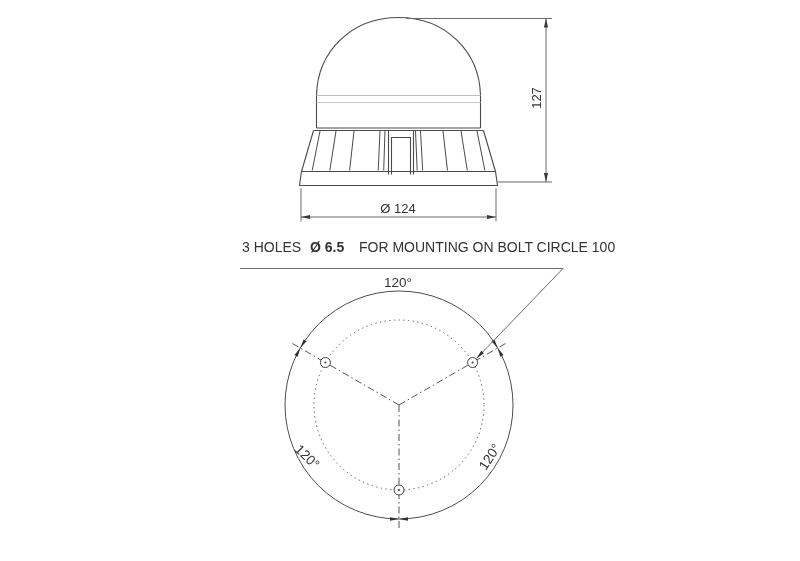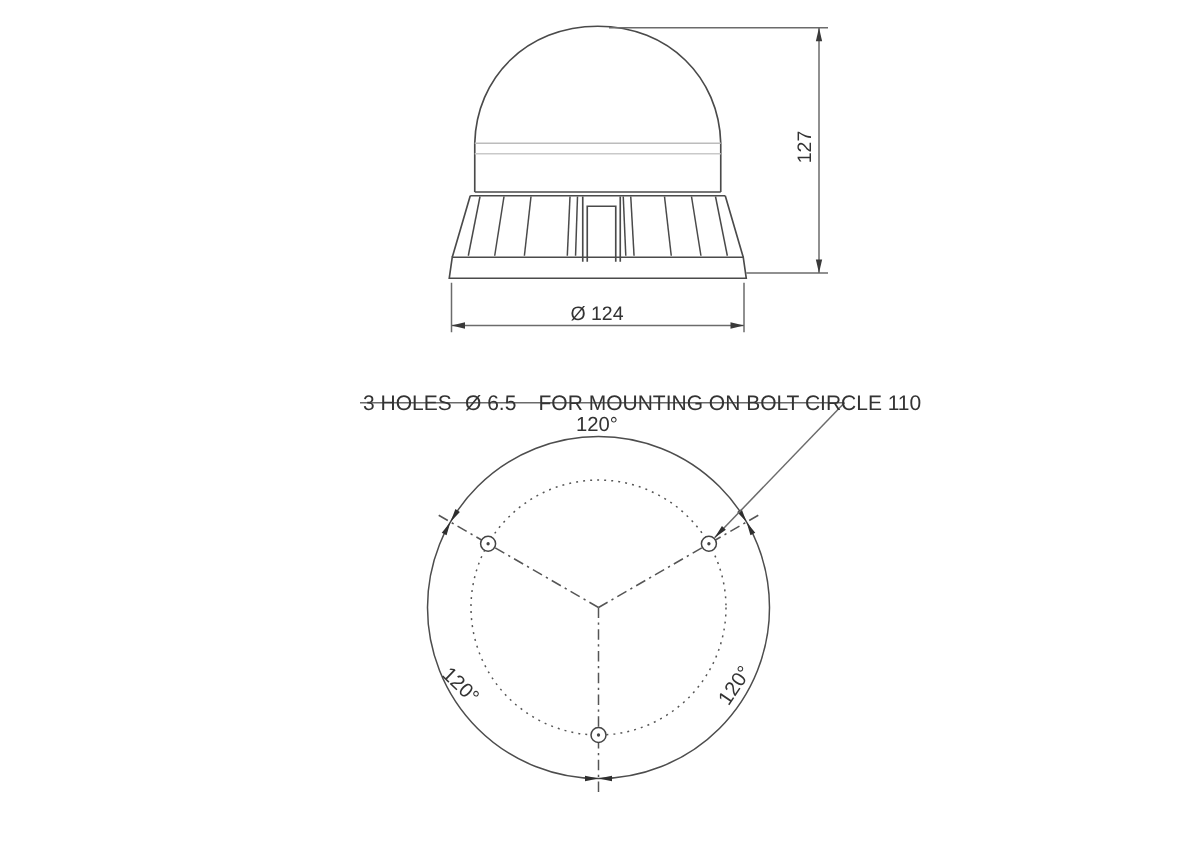--- a/index.html
+++ b/index.html
@@ -10,21 +10,21 @@
     font-family:"Liberation Sans", sans-serif;
     overflow:hidden;
   }
   .canvas svg{position:absolute;left:0;top:0;}
   .lbl{
     position:absolute;
     color:#333333;
     white-space:pre;
     line-height:1;
   }
-  .note-part{font-size:14px;top:261px;}
+  .note-part{font-size:14px;top:240px;}
   .dim{font-size:13px;}
   #dia-label{left:398px;top:202px;transform:translateX(-50%);}
   #h-label{left:536px;top:98px;transform:translate(-50%,-50%) rotate(-90deg);}
   .ang{font-size:13.5px;}
   #ang-top{left:398px;top:276px;transform:translateX(-50%);}
   #ang-left{left:307px;top:457px;transform:translate(-50%,-50%) rotate(44deg);}
   #ang-right{left:490px;top:457px;transform:translate(-50%,-50%) rotate(-56deg);}
 </style>
 </head>
 <body>
@@ -113,22 +113,22 @@
         <polygon points="399,519 408,517.2 408,520.8"></polygon>
       </g>
 
       <line x1="240" y1="268.5" x2="563" y2="268.5" stroke="#6b6b6b"></line>
       <line x1="563" y1="268.5" x2="476.4" y2="358.5" stroke="#6b6b6b"></line>
       <polygon points="476.4,358.5 483.9,353.2 481.3,350.7" fill="#2f2f2f" stroke="none"></polygon>
     </g>
   </svg>
 
   <span class="lbl note-part" id="note-part1" style="left:242px;">3 HOLES</span>
-  <span class="lbl note-part" id="note-part2" style="left:310px;">Ø 6.5</span>
-  <span class="lbl note-part" id="note-part3" style="left:359px;">FOR MOUNTING ON BOLT CIRCLE 110</span>
+  <span class="lbl note-part" id="note-part2" style="left:310px;font-weight:bold;">Ø 6.5</span>
+  <span class="lbl note-part" id="note-part3" style="left:359px;">FOR MOUNTING ON BOLT CIRCLE 100</span>
 
   <span class="lbl dim" id="dia-label">Ø 124</span>
   <span class="lbl dim" id="h-label">127</span>
 
   <span class="lbl ang" id="ang-top">120°</span>
   <span class="lbl ang" id="ang-left">120°</span>
   <span class="lbl ang" id="ang-right">120°</span>
 
 </div>
 

